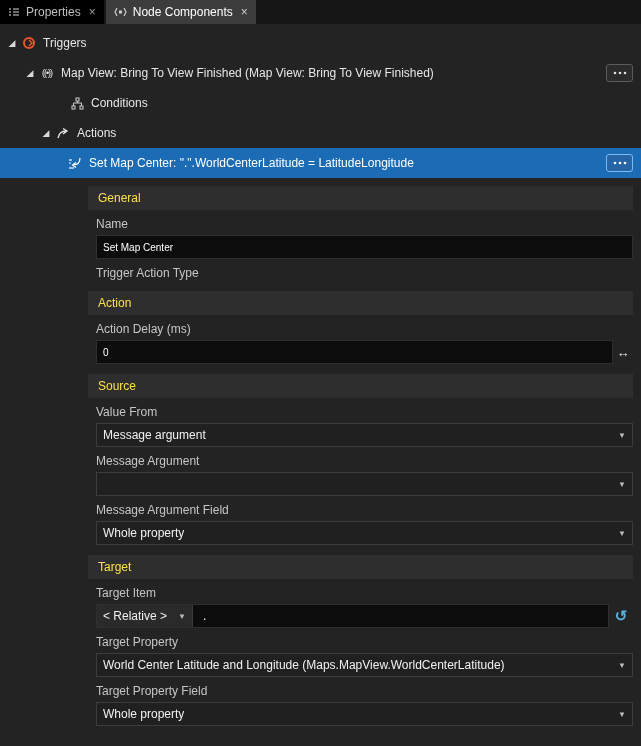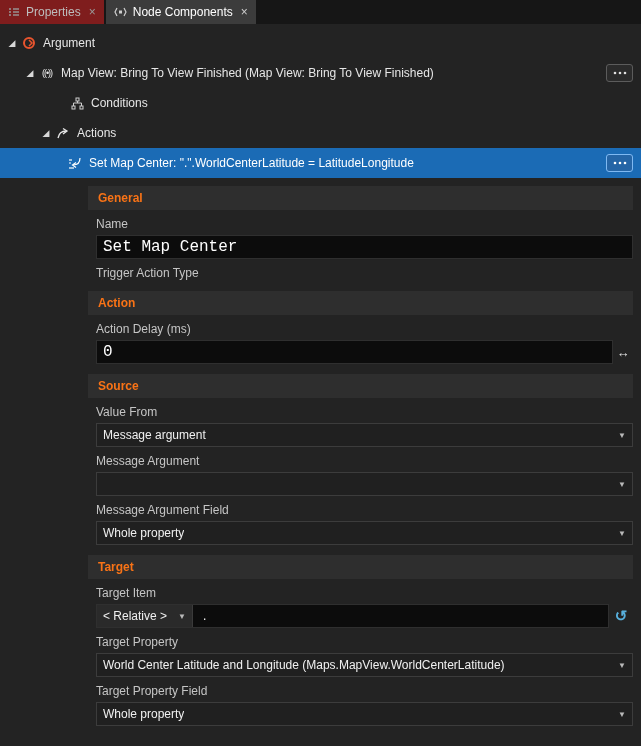--- a/index.html
+++ b/index.html
@@ -6,21 +6,21 @@
   * { box-sizing:border-box; }
   .app {
     width:641px; height:746px; overflow:hidden; position:relative;
     background:#232323; color:#e6e6e6;
     font-family:"Liberation Sans", sans-serif; font-size:12px;
   }
   
   .tabbar { height:24px; background:#161616; display:flex; align-items:stretch; }
   .tab {
     display:flex; align-items:center; gap:6px; padding:0 8px;
-    background:#7f1d1d; color:#bdbdbd; margin-right:2px; cursor:default;
+    background:#000000; color:#bdbdbd; margin-right:2px; cursor:default;
   }
   .tab.active { background:#3c3c3c; color:#ffffff; }
   .tabicon { display:flex; align-items:center; }
   .tabclose { color:#9a9a9a; font-size:12px; margin-left:2px; line-height:1; }
   .tab.active .tabclose { color:#cfcfcf; }
   
   .tree { padding-top:4px; }
   .trow { display:flex; align-items:center; height:30px; padding-right:8px; }
   .trow .expander { width:16px; font-size:9px; color:#d8d8d8; text-align:center; flex:0 0 16px; }
   .trow .ticon { width:18px; display:flex; justify-content:center; align-items:center; flex:0 0 18px; margin-right:5px; }
@@ -30,31 +30,31 @@
     margin-left:auto; width:27px; height:18px; border-radius:3px;
     display:flex; align-items:center; justify-content:center;
     font-size:7px; letter-spacing:1px; color:#e0e0e0;
     background:#2b2b2b; border:1px solid #5c5c5c;
   }
   .trow.selected .more-btn { background:#2565a6; border-color:#7fb9f2; color:#ffffff; }
   .broadcast-glyph { font-size:9px; color:#e8e8e8; letter-spacing:-1px; }
   
   .panel { margin-left:88px; padding-right:8px; margin-top:8px; }
   .section-header {
-    height:24px; line-height:24px; background:#2e2e2e; color:#f97316;
-    font-weight:bold; padding-left:10px; margin-top:10px;
+    height:24px; line-height:24px; background:#2e2e2e; color:#fde047;
+    font-weight:normal; padding-left:10px; margin-top:10px;
   }
   .section-header.first { margin-top:0; }
   .field-label { margin:7px 0 3px 8px; height:15px; color:#c5c5c5; }
   .static-value { margin:0 0 0 8px; height:15px; color:#8a8a8a; }
   .control-row { display:flex; align-items:center; margin-left:8px; margin-top:3px; }
   .text-input {
     display:block; width:100%; height:24px; background:#0c0c0c; color:#ffffff;
-    border:1px solid #2f2f2f; padding:0 6px; font-family:Liberation Mono, monospace;
-    font-size:16px; outline:none;
+    border:1px solid #2f2f2f; padding:0 6px; font-family:Liberation Sans, sans-serif;
+    font-size:10px; outline:none;
   }
   .control-row .text-input { flex:1; width:auto; }
   .stepper-icon { flex:0 0 20px; text-align:center; color:#e0e0e0; font-size:13px; }
   .dropdown {
     display:flex; align-items:center; height:24px; background:#202020;
     border:1px solid #3c3c3c; margin-left:8px; margin-top:3px; overflow:hidden;
   }
   .dd-label { padding-left:6px; color:#f0f0f0; white-space:nowrap; overflow:hidden; text-overflow:ellipsis; }
   .dd-caret { margin-left:auto; padding:0 6px; color:#b9b9b9; font-size:8px; flex:0 0 auto; }
   .target-field {
@@ -109,21 +109,21 @@
   <div class="tree">
 
     <div class="trow" style="padding-left:4px;">
       <span class="expander">◢</span>
       <span class="ticon">
         <svg width="14" height="14" viewBox="0 0 14 14">
             <circle cx="7" cy="7" r="5" fill="none" stroke="#e8542e" stroke-width="2"></circle>
             <path d="M7 4 L10 7 L7 10" fill="none" stroke="#e8542e" stroke-width="1.5"></path>
           </svg>
       </span>
-      <span class="tlabel">Argument</span>
+      <span class="tlabel">Triggers</span>
     </div>
 
     <div class="trow" style="padding-left:22px;">
       <span class="expander">◢</span>
       <span class="ticon">
         <span class="broadcast-glyph">((•))</span>
       </span>
       <span class="tlabel">Map View: Bring To View Finished (Map View: Bring To View Finished)</span>
       <span class="more-btn">
         <svg width="14" height="4" viewBox="0 0 14 4">

